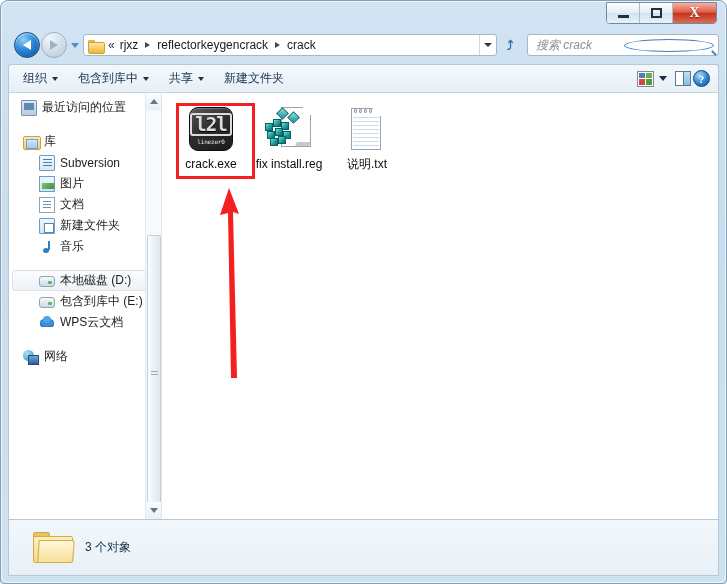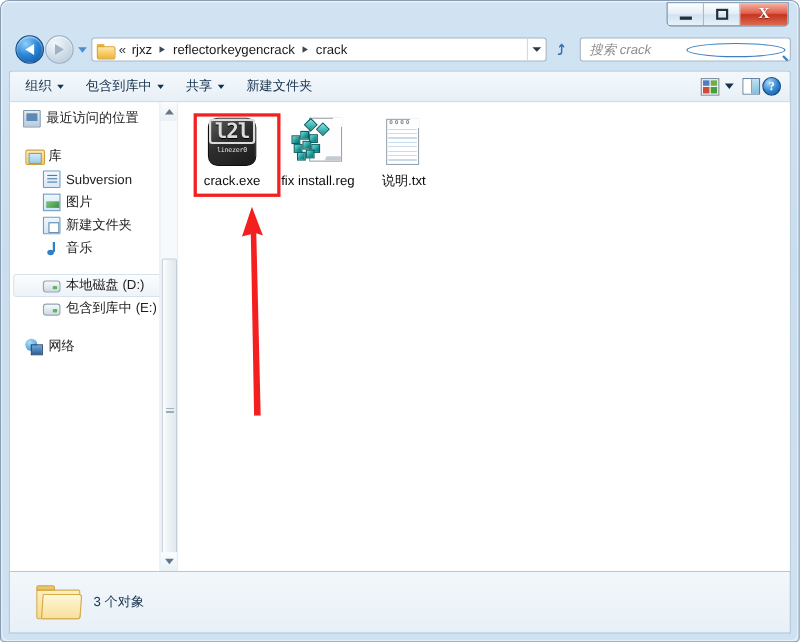--- a/index.html
+++ b/index.html
@@ -263,21 +263,21 @@
     font-size:12px; color:#0b0b0b; text-align:center; line-height:15px;
     max-width:78px; word-wrap:break-word;
   }
 
   
   .ic-exe {
     width:44px;height:44px;margin:2px;border-radius:9px;
     background:linear-gradient(150deg,#5a5a5a 0%,#2e2e2e 45%,#1b1b1b 100%);
     border:1px solid #0d0d0d;
     box-shadow:inset 0 1px 1px rgba(255,255,255,.25);
-    display:flex;flex-direction:column;align-items:center;justify-content:flex-start;
+    display:flex;flex-direction:column;align-items:center;justify-content:center;
   }
   .ic-exe .l2l {
     font-family:"DejaVu Sans Mono","Liberation Mono",monospace;
     font-size:19px; font-weight:bold; color:#dcdcdc; line-height:19px;
     letter-spacing:-1px; text-shadow:0 1px 0 #000;
     border:2px solid #dcdcdc; border-radius:3px; padding:0 3px;
   }
   .ic-exe .lz {
     font-size:6px; color:#e6e6e6; margin-top:2px;
     font-family:"DejaVu Sans Mono","Liberation Mono",monospace; letter-spacing:-.2px;
@@ -440,35 +440,43 @@
         </div>
         <div class="navitem indent">
           <span class="nico nico-subv"></span>
           <span>Subversion</span>
         </div>
         <div class="navitem indent">
           <span class="nico nico-pic"></span>
           <span>图片</span>
         </div>
         <div class="navitem indent">
+          <span class="nico nico-doc"></span>
+          <span>文档</span>
+        </div>
+        <div class="navitem indent">
           <span class="nico nico-dl"></span>
           <span>新建文件夹</span>
         </div>
         <div class="navitem indent">
           <span class="nico nico-music"></span>
           <span>音乐</span>
         </div>
         <div class="navgap"></div>
         <div class="navitem indent selected">
           <span class="nico nico-hdd"></span>
           <span>本地磁盘 (D:)</span>
         </div>
         <div class="navitem indent">
           <span class="nico nico-hdd"></span>
           <span>包含到库中 (E:)</span>
+        </div>
+        <div class="navitem indent">
+          <span class="nico nico-wps"></span>
+          <span>WPS云文档</span>
         </div>
         <div class="navgap"></div>
         <div class="navitem head">
           <span class="nico nico-net"></span>
           <span>网络</span>
         </div>
       </div>
 
       <div class="navscroll">
         <div class="sb-btn sb-up">

